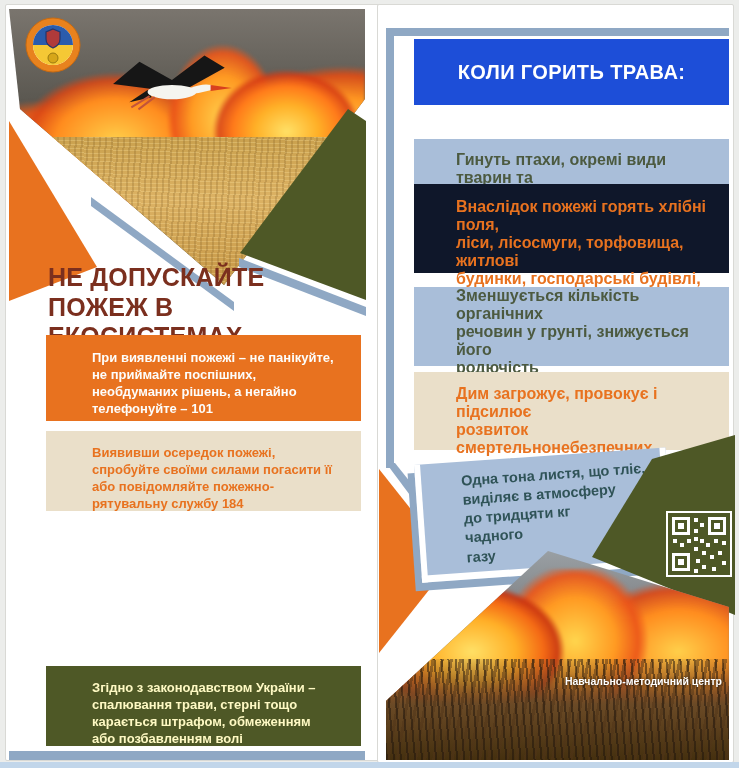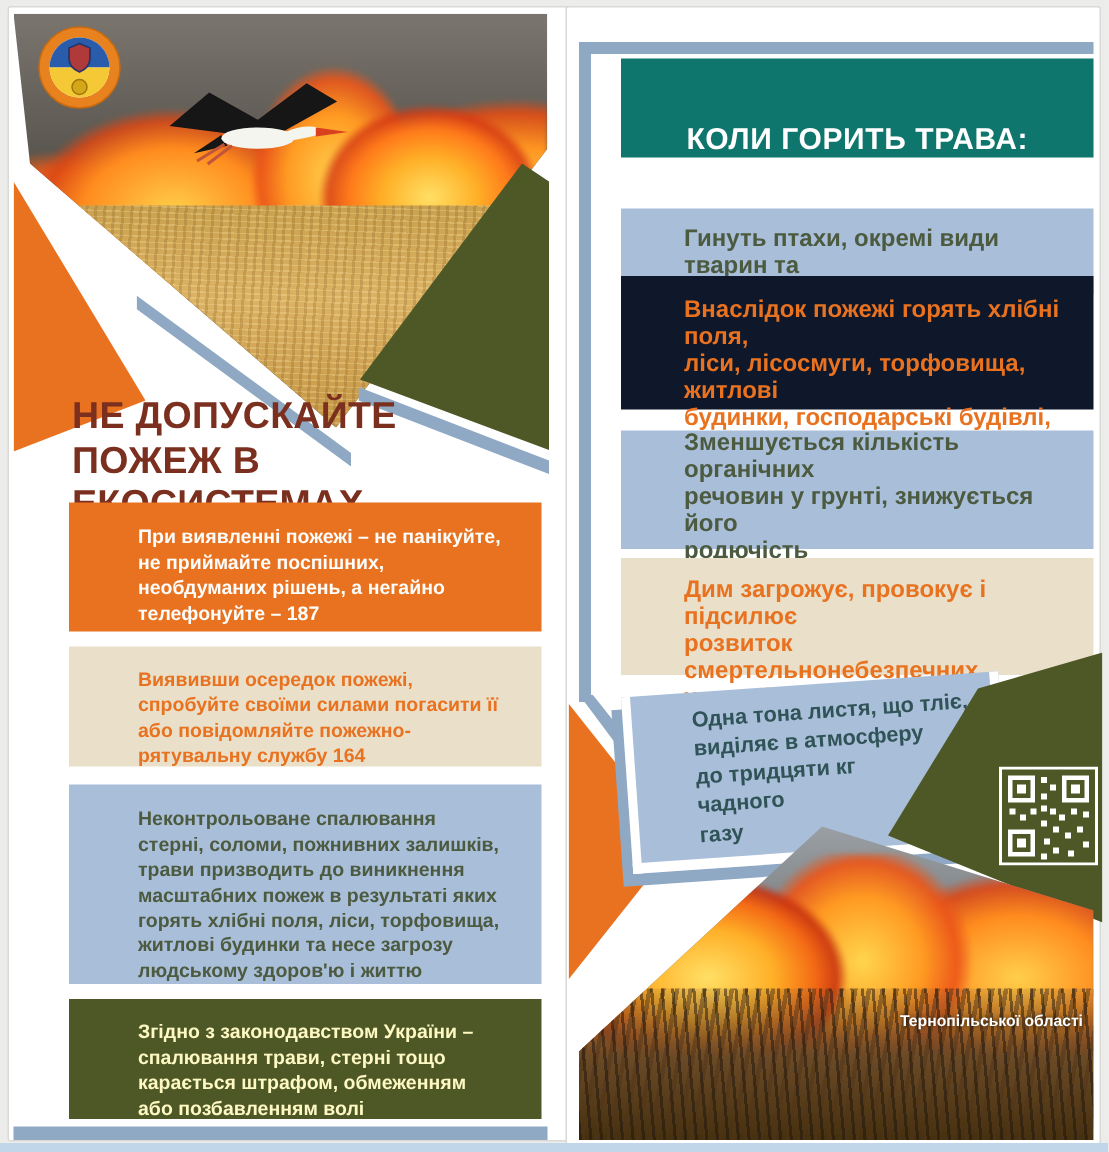--- a/index.html
+++ b/index.html
@@ -47,22 +47,22 @@
   .lp-box2{top:426px;height:80px;background:#eadfc9;color:#e8721f;padding:14px 6px 0 46px;}
   .lp-box3{top:518px;height:133px;background:#a9bed9;color:#4c5a40;padding:15px 4px 0 46px;}
   .lp-box4{top:661px;height:80px;background:#4e5826;color:#fef9c3;padding:14px 6px 0 46px;}
   .lp-bar{left:3px;top:746px;width:356px;height:9px;background:#8fa8c4;}
 
   
   .rp-stripe-top{left:8px;top:23px;width:343px;height:8px;background:#8fa8c4;}
   .rp-stripe-left{left:8px;top:23px;width:8px;height:440px;background:#8fa8c4;}
   .rp-stripe-diag{left:8px;top:458px;width:100px;height:132px;background:#8fa8c4;
                   clip-path:polygon(0 0,9px 0,100px 114px,91px 122px);}
-  .rp-header{left:36px;top:34px;width:315px;height:66px;background:#0f766e;color:#fff;
-             display:flex;align-items:flex-end;justify-content:center;
+  .rp-header{left:36px;top:34px;width:315px;height:66px;background:#1d4ed8;color:#fff;
+             display:flex;align-items:center;justify-content:center;
              font-size:20px;font-weight:800;letter-spacing:.4px;}
   .rp-box1{top:110px;height:57px;background:#a9bed9;color:#4c5a40;padding:12px 6px 0 42px;margin-top:24px;}
   .rp-box1,.rp-box2,.rp-box3,.rp-box4{left:36px;width:315px;}
   .rp-box2{top:179px;height:89px;background:#0f172a;color:#e8721f;padding:14px 4px 0 42px;}
   .rp-box3{top:282px;height:79px;background:#a9bed9;color:#4c5a40;padding:0 6px 0 42px;}
   .rp-box4{top:367px;height:78px;background:#eadfc9;color:#e8721f;padding:13px 6px 0 42px;}
   .rp-box5{left:36px;top:460px;width:252px;height:118px;background:#a9bed9;color:#2f5357;
            transform:rotate(-4deg);transform-origin:left top;
            border-left:6px solid #fff;border-bottom:7px solid #fff;border-right:6px solid #fff;
            box-shadow:-7px 8px 0 #8fa8c4;
@@ -124,32 +124,25 @@
     <div class="abs lp-olive-tri"></div>
     <div class="abs lp-stripe-a"></div>
     <div class="abs lp-stripe-b"></div>
 
     <div class="abs lp-title txt">НЕ ДОПУСКАЙТЕ
 ПОЖЕЖ В ЕКОСИСТЕМАХ</div>
 
     <div class="abs box lp-box1 txt">При виявленні пожежі – не панікуйте,
 не приймайте поспішних,
 необдуманих рішень, а негайно
-телефонуйте – 187</div>
+телефонуйте – 101</div>
     <div class="abs box lp-box2 txt">Виявивши осередок пожежі,
 спробуйте своїми силами погасити її
 або повідомляйте пожежно-
-рятувальну службу 164</div>
-    <div class="abs box lp-box3 txt">Неконтрольоване спалювання
-стерні, соломи, пожнивних залишків,
-трави призводить до виникнення
-масштабних пожеж в результаті яких
-горять хлібні поля, ліси, торфовища,
-житлові будинки та несе загрозу
-людському здоров'ю і життю</div>
+рятувальну службу 184</div>
     <div class="abs box lp-box4 txt">Згідно з законодавством України –
 спалювання трави, стерні тощо
 карається штрафом, обмеженням
 або позбавленням волі</div>
 
     <div class="abs lp-bar"></div>
   </div>
 
   <div class="panel panel-right">
 
@@ -221,18 +214,18 @@
         <rect x="52" y="40" width="4" height="4"></rect>
           <rect x="56" y="50" width="4" height="4"></rect>
         <rect x="30" y="48" width="4" height="4"></rect>
           <rect x="36" y="54" width="4" height="4"></rect>
         <rect x="46" y="56" width="4" height="4"></rect>
           <rect x="28" y="58" width="4" height="4"></rect>
       </g>
     </svg>
 
     <div class="abs rp-footer">
-      <div>Тернопільської області</div>
+      <div>Навчально-методичний центр</div>
     </div>
   </div>
 
   <div class="bottom-strip"></div>
 </div>
 
 </body></html>

